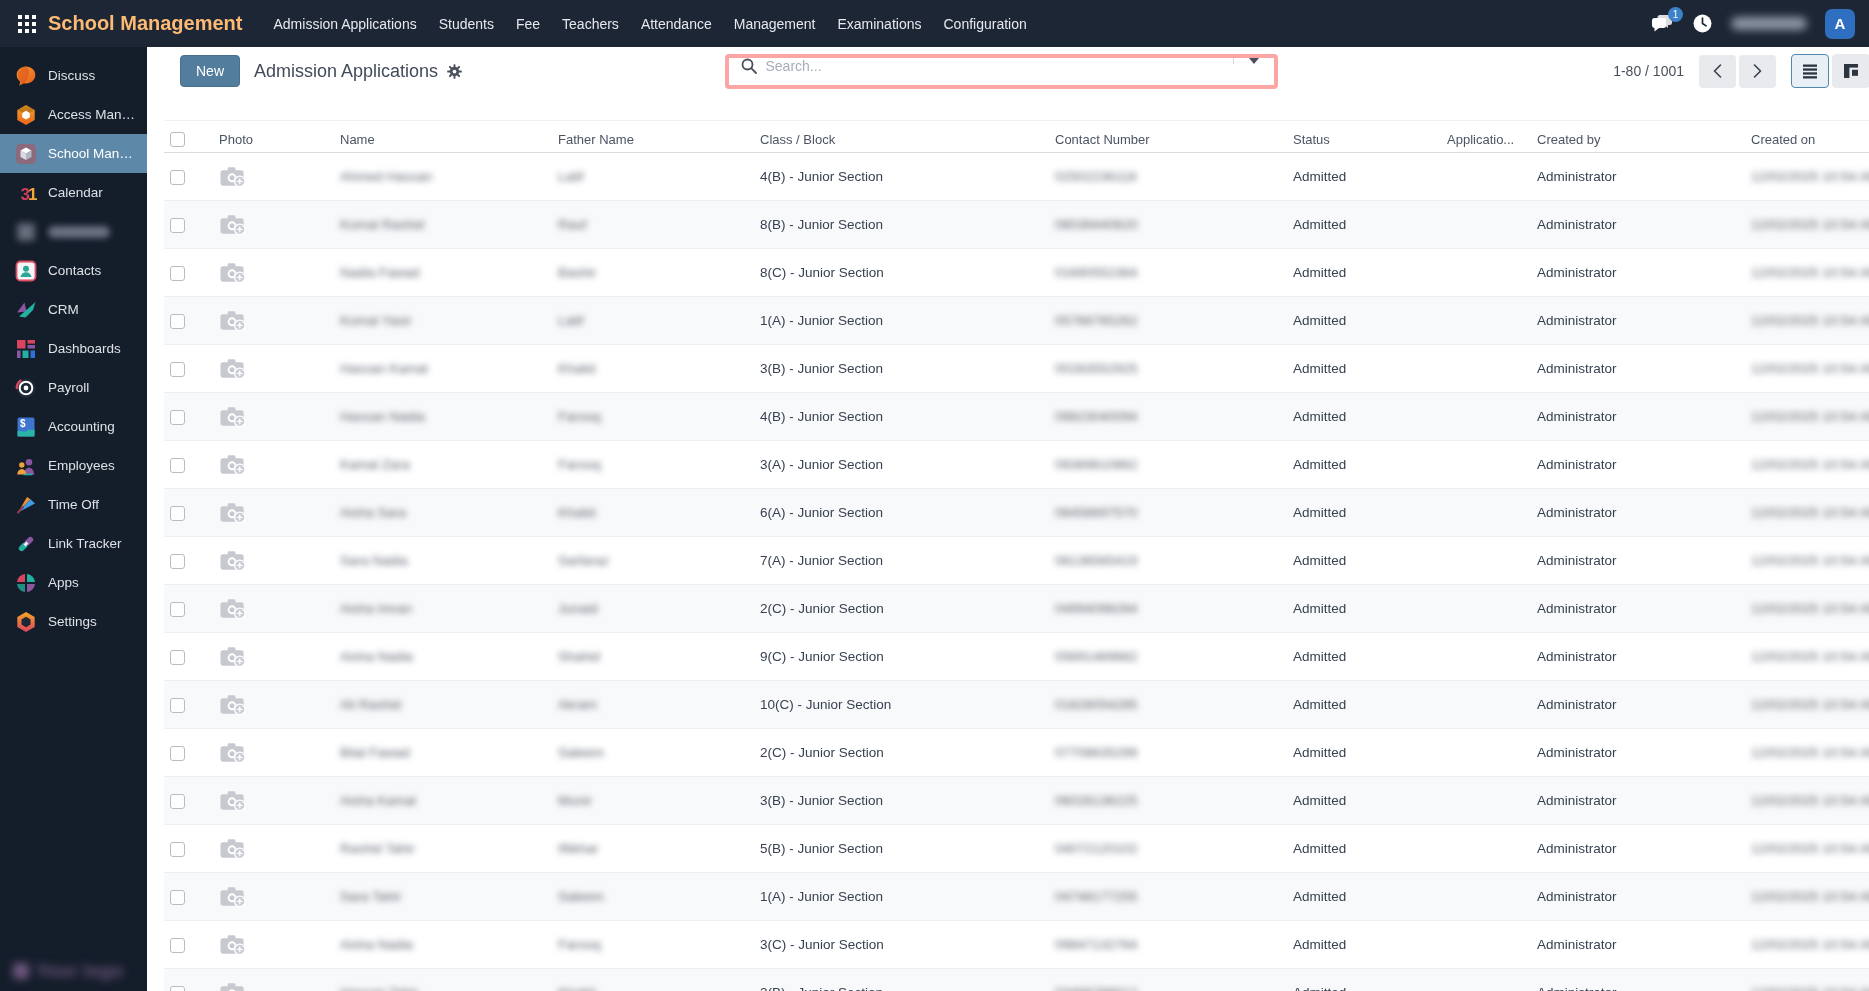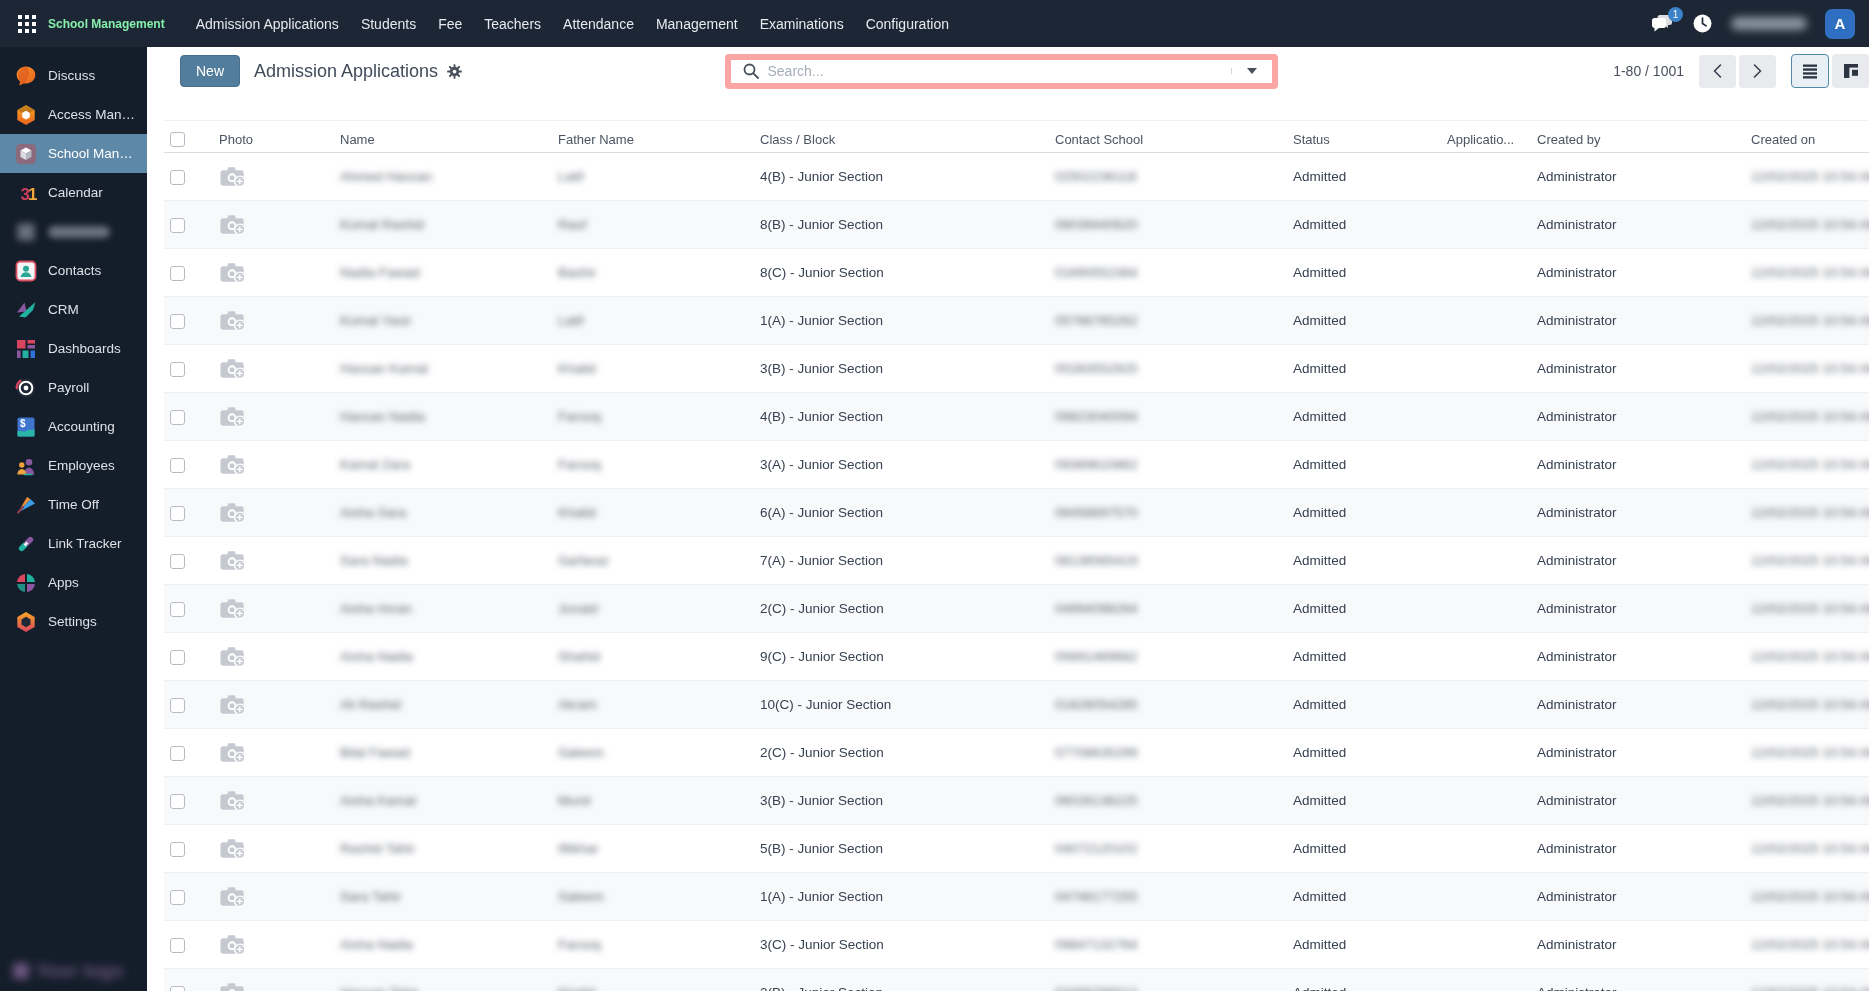--- a/index.html
+++ b/index.html
@@ -3,21 +3,21 @@
 <meta charset="utf-8">
 <style>
   * { margin:0; padding:0; box-sizing:border-box; }
   html,body { width:1869px; height:991px; overflow:hidden;
     font-family:"Liberation Sans","DejaVu Sans",sans-serif; background:#fff; }
 
   
   .navbar { position:fixed; top:0; left:0; width:1869px; height:47px;
     background:#1d2634; display:flex; align-items:center; padding:0 14px; z-index:30; }
   .apps-grid { width:18px; height:18px; margin-left:4px; cursor:pointer; flex:0 0 auto; }
-  .nav-title { color:#86efac; font-size:12px; font-weight:700; margin:0 20px 0 12px; white-space:nowrap; }
+  .nav-title { color:#fdba74; font-size:20px; font-weight:700; margin:0 20px 0 12px; white-space:nowrap; }
   .nav-menu { display:flex; align-items:center; }
   .nav-menu-item { color:#e6e9ee; font-size:14px; padding:9px 11px; cursor:pointer; white-space:nowrap; border-radius:3px; }
   .nav-right { margin-left:auto; display:flex; align-items:center; gap:18px; }
   .nav-icon-wrap { position:relative; display:flex; align-items:center; cursor:pointer; }
   .nav-badge { position:absolute; top:-7px; right:-9px; min-width:15px; height:15px; border-radius:8px;
     background:#3c82c8; color:#fff; font-size:10px; display:flex; align-items:center; justify-content:center; padding:0 3px; }
   .company-blob { width:76px; height:13px; border-radius:7px; background:#8d96a3; filter:blur(4px); cursor:pointer; }
   .avatar { width:30px; height:30px; border-radius:7px; background:#2e6fc2; color:#fff;
     font-size:15px; font-weight:700; display:flex; align-items:center; justify-content:center; cursor:pointer; }
 
@@ -37,21 +37,21 @@
   
   .main { position:fixed; top:47px; left:164px; width:1722px; height:944px; background:#fff; overflow:hidden; }
 
   .control-panel { height:48px; display:flex; align-items:center; padding:0 16px; }
   .cp-left { flex:1; display:flex; align-items:center; gap:14px; }
   .btn-new { background:#527d9c; color:#fff; border:1px solid #47708e; border-radius:4px;
     font-size:14px; padding:7px 15px; cursor:pointer; font-family:inherit; }
   .page-title-wrap { display:flex; align-items:center; gap:9px; }
   .page-title { font-size:18px; color:#414b5a; }
   .cp-center { width:553px; flex:0 0 553px; }
-  .search-box { display:flex; align-items:center; border:6px solid #fca5a5; border-radius:4px; height:35px; background:#fff; }
+  .search-box { display:flex; align-items:flex-start; border:4px solid #fca5a5; border-radius:4px; height:35px; background:#fff; }
   .search-main { flex:1; display:flex; align-items:center; gap:9px; padding:0 12px; }
   .search-input { border:none; outline:none; flex:1; font-size:14px; color:#374151; font-family:inherit; background:transparent; }
   .search-input::placeholder { color:#a6adb8; }
   .search-toggle { width:41px; border-left:1px solid #d3d7dc; display:flex; align-items:center; justify-content:center; cursor:pointer; }
   .caret-down { width:0; height:0; border-left:5px solid transparent; border-right:5px solid transparent; border-top:6px solid #49505c; }
   .cp-right { flex:1; display:flex; align-items:center; justify-content:flex-end; gap:15px;padding-left:48px; }
   .pager-text { font-size:14px; color:#49505c; }
   .pager-btns, .view-switch { display:flex; gap:3px; }
   .pager-btn { width:37px; height:33px; background:#e8eaee; border:none; border-radius:4px;
     display:flex; align-items:center; justify-content:center; cursor:pointer; }
@@ -389,21 +389,21 @@
     </colgroup>
     <thead>
       <tr>
         <th class="col-check">
           <input type="checkbox" class="odoo-check" style="">
         </th>
       <th>Photo</th>
           <th>Name</th>
           <th>Father Name</th>
           <th>Class / Block</th>
-          <th>Contact School</th>
+          <th>Contact Number</th>
           <th>Status</th>
           <th>Applicatio...</th>
           <th>Created by</th>
           <th>Created on</th>
         </tr>
     </thead>
     <tbody id="table-body">
         <tr>
     <td class="col-check"><input type="checkbox" class="odoo-check" style=""></td>
     <td class="photo-cell">

